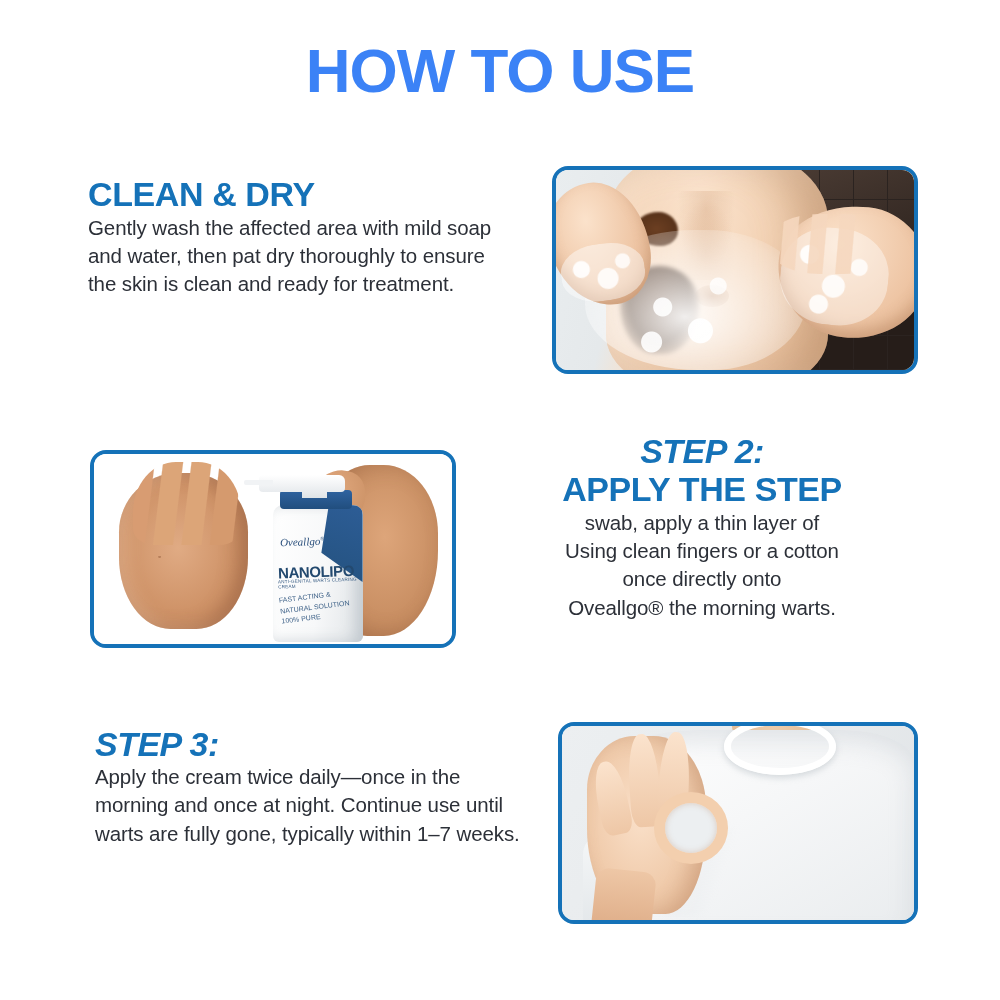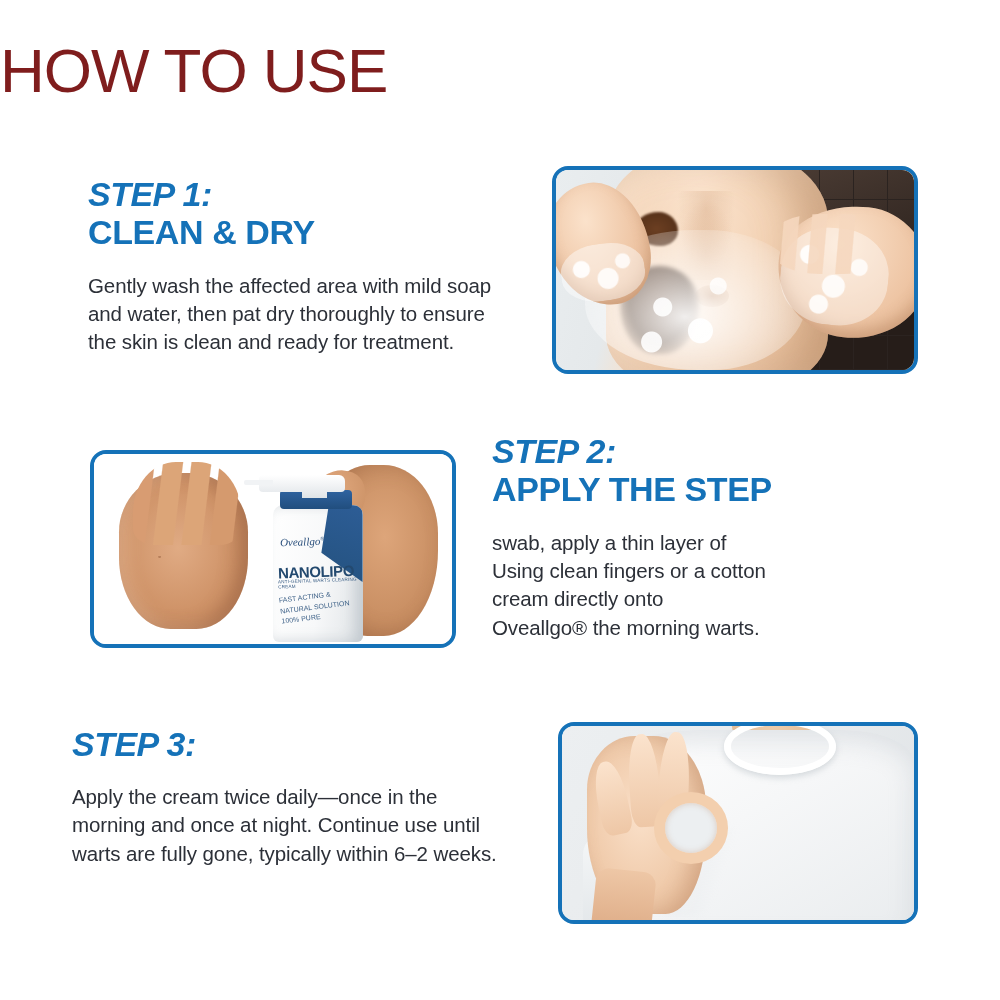--- a/index.html
+++ b/index.html
@@ -8,46 +8,46 @@
     background:#ffffff;
     font-family:"Liberation Sans","DejaVu Sans",sans-serif;
     overflow:hidden;
     position:relative;
   }
   .page{position:relative;width:1000px;height:1000px;}
 
   
   .page-title{
     position:absolute;left:0;top:40px;width:1000px;
+    text-align:center;
     font-size:62px;
-    font-weight:normal;
+    font-weight:bold;
     letter-spacing:-1px;
-    color:#7f1d1d;
+    color:#3b82f6;
     line-height:1;
   }
 
   
   .step-text{position:absolute;}
   .step-kicker{
     font-size:34px;font-weight:bold;font-style:italic;
     color:#1572b8;line-height:1.12;letter-spacing:-0.5px;
   }
   .step-head{
     font-size:34px;font-weight:bold;
     color:#1572b8;line-height:1.14;letter-spacing:-0.4px;
     margin-top:0;
   }
   .step-body{
-    margin-top:20px;
     font-size:20.5px;
     color:#2c3038;
     line-height:1.38;
     letter-spacing:-0.1px;
   }
-  .align-right{text-align:left;}
+  .align-right{text-align:center;}
   .align-left{text-align:left;}
 
   
   .photo-frame{
     position:absolute;
     border:4px solid #1572b8;
     border-radius:16px;
     overflow:hidden;
     background:#ffffff;
     box-sizing:border-box;
@@ -293,21 +293,20 @@
   }
 </style>
 </head>
 <body>
 
 <div class="page">
 
   <div class="page-title">HOW TO USE</div>
 
   <div class="step-text align-left" style="left:88px;top:175px;width:420px;">
-    <div class="step-kicker">STEP 1:</div>
     <div class="step-head">CLEAN &amp; DRY</div>
     <div class="step-body">Gently wash the affected area with mild soap and water, then pat dry thoroughly to ensure the skin is clean and ready for treatment.</div>
   </div>
 
   <div class="photo-frame" style="left:552px;top:166px;width:366px;height:208px;">
     <div class="photo-inner">
       <div class="p1-bg"></div>
       <div class="p1-tile"></div>
       <div class="p1-torso">
         <div class="p1-abs"></div>
@@ -321,21 +320,21 @@
       <div class="p1-fingers"></div>
     </div>
   </div>
 
   <div class="step-text align-right" style="right:88px;top:432px;width:420px;">
     <div class="step-kicker">STEP 2:</div>
     <div class="step-head">APPLY THE STEP</div>
     <div class="step-body">
       <div>swab, apply a thin layer of</div>
       <div>Using clean fingers or a cotton</div>
-      <div>cream directly onto</div>
+      <div>once directly onto</div>
       <div>Oveallgo® the morning warts.</div>
     </div>
   </div>
 
   <div class="photo-frame" style="left:90px;top:450px;width:366px;height:198px;">
     <div class="photo-inner">
       <div class="p2-bg"></div>
       <div class="p2-palm">
         <div class="p2-palm-lines"></div>
       </div>
@@ -356,23 +355,23 @@
           <div>100% PURE</div>
         </div>
       </div>
       <div class="p2-cap"></div>
       <div class="p2-pump-neck"></div>
       <div class="p2-pump"></div>
       <div class="p2-nozzle"></div>
     </div>
   </div>
 
-  <div class="step-text align-left" style="left:72px;top:725px;width:430px;">
+  <div class="step-text align-left" style="left:95px;top:725px;width:430px;">
     <div class="step-kicker">STEP 3:</div>
-    <div class="step-body">Apply the cream twice daily—once in the morning and once at night. Continue use until warts are fully gone, typically within 6–2 weeks.</div>
+    <div class="step-body">Apply the cream twice daily—once in the morning and once at night. Continue use until warts are fully gone, typically within 1–7 weeks.</div>
   </div>
 
   <div class="photo-frame" style="left:558px;top:722px;width:360px;height:202px;">
     <div class="photo-inner">
       <div class="p3-bg"></div>
       <div class="p3-neck"></div>
       <div class="p3-shirt"></div>
       <div class="p3-collar"></div>
       <div class="p3-fold"></div>
       <div class="p3-sleeve"></div>

